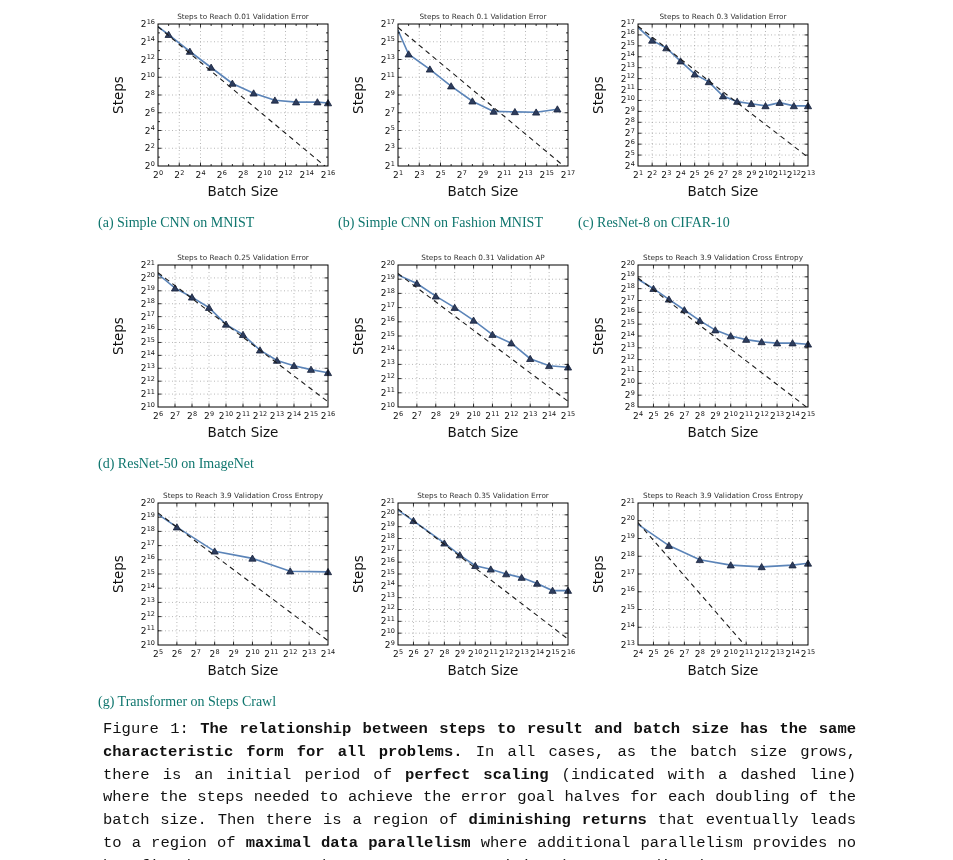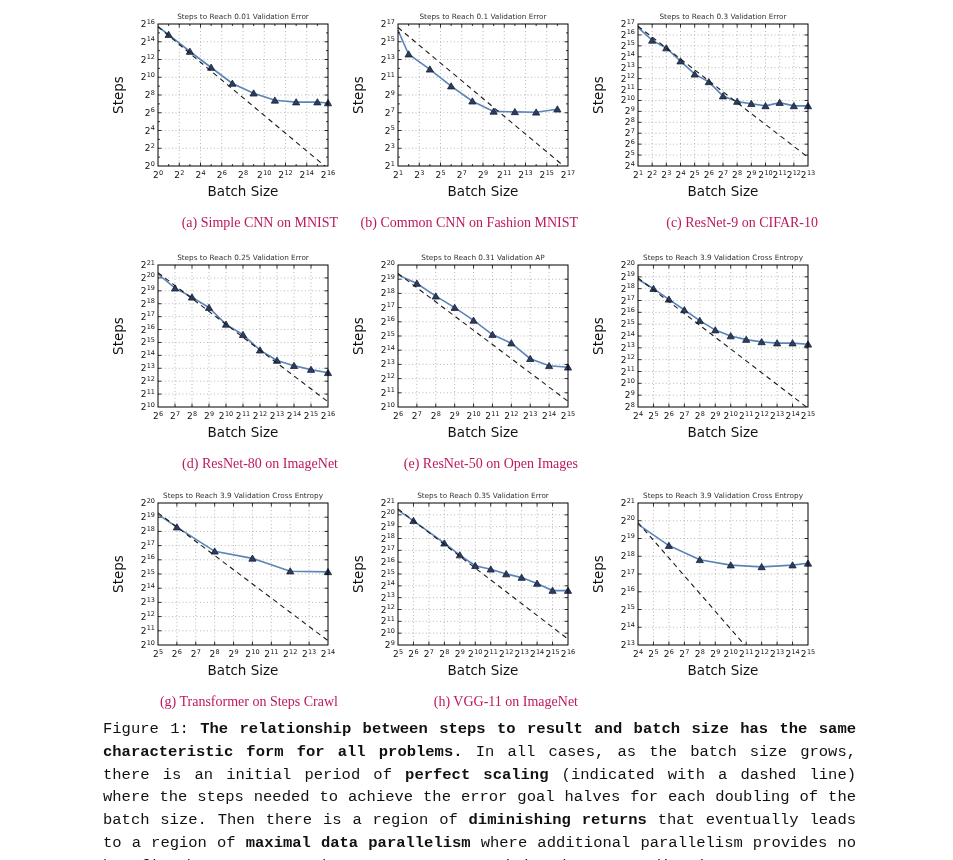--- a/index.html
+++ b/index.html
@@ -10,21 +10,21 @@
   .grid{
     position:absolute;left:98px;top:6px;
     display:grid;
     grid-template-columns:240px 240px 240px;
     grid-template-rows:241px 238px 230px;
   }
   figure.cell{margin:0;padding:0;width:240px;}
   svg.chart{display:block;}
   figcaption.subcap{
     font-family:"Liberation Serif","DejaVu Serif",serif;
-    font-size:14px;color:#be185d;text-align:right;margin-top:11px;
+    font-size:14px;color:#0f766e;text-align:left;margin-top:11px;
     white-space:nowrap;
   }
   .caption{
     position:absolute;left:103px;top:718px;width:753px;
     font-family:Liberation Mono, monospace;
     font-size:15.5px;line-height:1.47;color:#111;
     text-align:justify;margin:0;
   }
   .caption .b{font-weight:bold;}
 </style>
@@ -276,21 +276,21 @@
           <text x="57" y="92" text-anchor="end" font-size="9" fill="#111111" font-family="&quot;DejaVu Sans&quot;,sans-serif"><tspan>2</tspan><tspan dy="-3.5" font-size="6.5" dx="0.3">9</tspan></text>
           <text x="57" y="74.25" text-anchor="end" font-size="9" fill="#111111" font-family="&quot;DejaVu Sans&quot;,sans-serif"><tspan>2</tspan><tspan dy="-3.5" font-size="6.5" dx="0.3">11</tspan></text>
           <text x="57" y="56.5" text-anchor="end" font-size="9" fill="#111111" font-family="&quot;DejaVu Sans&quot;,sans-serif"><tspan>2</tspan><tspan dy="-3.5" font-size="6.5" dx="0.3">13</tspan></text>
           <text x="57" y="38.75" text-anchor="end" font-size="9" fill="#111111" font-family="&quot;DejaVu Sans&quot;,sans-serif"><tspan>2</tspan><tspan dy="-3.5" font-size="6.5" dx="0.3">15</tspan></text>
           <text x="57" y="21" text-anchor="end" font-size="9" fill="#111111" font-family="&quot;DejaVu Sans&quot;,sans-serif"><tspan>2</tspan><tspan dy="-3.5" font-size="6.5" dx="0.3">17</tspan></text>
         </g>
         <text x="145" y="13" text-anchor="middle" font-size="7.3" fill="#333333" font-family="&quot;DejaVu Sans&quot;,sans-serif">Steps to Reach 0.1 Validation Error</text>
         <text x="145" y="190" text-anchor="middle" font-size="13.5" fill="#111" font-family="&quot;DejaVu Sans&quot;,sans-serif">Batch Size</text>
         <text transform="translate(25,89) rotate(-90)" text-anchor="middle" font-size="13.5" fill="#111" font-family="&quot;DejaVu Sans&quot;,sans-serif">Steps</text>
       </svg>
-    <figcaption class="subcap">(b) Common CNN on Fashion MNIST</figcaption>
+    <figcaption class="subcap">(b) Simple CNN on Fashion MNIST</figcaption>
   </figure>
   <figure class="cell">
     <svg class="chart" viewBox="0 0 240 198" width="240" height="198">
         <defs>
           <clipPath id="clip2">
             <rect x="60" y="18" width="170" height="142"></rect>
           </clipPath>
         </defs>
         <g stroke="#999999" stroke-width="0.7" stroke-dasharray="1,2.5">
           <line x1="74.16666666666667" y1="18" x2="74.16666666666667" y2="160"></line>
@@ -410,21 +410,21 @@
           <text x="57" y="64.6923076923077" text-anchor="end" font-size="9" fill="#111111" font-family="&quot;DejaVu Sans&quot;,sans-serif"><tspan>2</tspan><tspan dy="-3.5" font-size="6.5" dx="0.3">13</tspan></text>
           <text x="57" y="53.76923076923076" text-anchor="end" font-size="9" fill="#111111" font-family="&quot;DejaVu Sans&quot;,sans-serif"><tspan>2</tspan><tspan dy="-3.5" font-size="6.5" dx="0.3">14</tspan></text>
           <text x="57" y="42.846153846153854" text-anchor="end" font-size="9" fill="#111111" font-family="&quot;DejaVu Sans&quot;,sans-serif"><tspan>2</tspan><tspan dy="-3.5" font-size="6.5" dx="0.3">15</tspan></text>
           <text x="57" y="31.923076923076906" text-anchor="end" font-size="9" fill="#111111" font-family="&quot;DejaVu Sans&quot;,sans-serif"><tspan>2</tspan><tspan dy="-3.5" font-size="6.5" dx="0.3">16</tspan></text>
           <text x="57" y="21" text-anchor="end" font-size="9" fill="#111111" font-family="&quot;DejaVu Sans&quot;,sans-serif"><tspan>2</tspan><tspan dy="-3.5" font-size="6.5" dx="0.3">17</tspan></text>
         </g>
         <text x="145" y="13" text-anchor="middle" font-size="7.3" fill="#333333" font-family="&quot;DejaVu Sans&quot;,sans-serif">Steps to Reach 0.3 Validation Error</text>
         <text x="145" y="190" text-anchor="middle" font-size="13.5" fill="#111" font-family="&quot;DejaVu Sans&quot;,sans-serif">Batch Size</text>
         <text transform="translate(25,89) rotate(-90)" text-anchor="middle" font-size="13.5" fill="#111" font-family="&quot;DejaVu Sans&quot;,sans-serif">Steps</text>
       </svg>
-    <figcaption class="subcap">(c) ResNet-9 on CIFAR-10</figcaption>
+    <figcaption class="subcap">(c) ResNet-8 on CIFAR-10</figcaption>
   </figure>
   <figure class="cell">
     <svg class="chart" viewBox="0 0 240 198" width="240" height="198">
         <defs>
           <clipPath id="clip3">
             <rect x="60" y="18" width="170" height="142"></rect>
           </clipPath>
         </defs>
         <g stroke="#999999" stroke-width="0.7" stroke-dasharray="1,2.5">
           <line x1="77" y1="18" x2="77" y2="160"></line>
@@ -526,21 +526,21 @@
           <text x="57" y="72.63636363636364" text-anchor="end" font-size="9" fill="#111111" font-family="&quot;DejaVu Sans&quot;,sans-serif"><tspan>2</tspan><tspan dy="-3.5" font-size="6.5" dx="0.3">17</tspan></text>
           <text x="57" y="59.72727272727272" text-anchor="end" font-size="9" fill="#111111" font-family="&quot;DejaVu Sans&quot;,sans-serif"><tspan>2</tspan><tspan dy="-3.5" font-size="6.5" dx="0.3">18</tspan></text>
           <text x="57" y="46.81818181818181" text-anchor="end" font-size="9" fill="#111111" font-family="&quot;DejaVu Sans&quot;,sans-serif"><tspan>2</tspan><tspan dy="-3.5" font-size="6.5" dx="0.3">19</tspan></text>
           <text x="57" y="33.90909090909091" text-anchor="end" font-size="9" fill="#111111" font-family="&quot;DejaVu Sans&quot;,sans-serif"><tspan>2</tspan><tspan dy="-3.5" font-size="6.5" dx="0.3">20</tspan></text>
           <text x="57" y="21" text-anchor="end" font-size="9" fill="#111111" font-family="&quot;DejaVu Sans&quot;,sans-serif"><tspan>2</tspan><tspan dy="-3.5" font-size="6.5" dx="0.3">21</tspan></text>
         </g>
         <text x="145" y="13" text-anchor="middle" font-size="7.3" fill="#333333" font-family="&quot;DejaVu Sans&quot;,sans-serif">Steps to Reach 0.25 Validation Error</text>
         <text x="145" y="190" text-anchor="middle" font-size="13.5" fill="#111" font-family="&quot;DejaVu Sans&quot;,sans-serif">Batch Size</text>
         <text transform="translate(25,89) rotate(-90)" text-anchor="middle" font-size="13.5" fill="#111" font-family="&quot;DejaVu Sans&quot;,sans-serif">Steps</text>
       </svg>
-    <figcaption class="subcap">(d) ResNet-80 on ImageNet</figcaption>
+    <figcaption class="subcap">(d) ResNet-50 on ImageNet</figcaption>
   </figure>
   <figure class="cell">
     <svg class="chart" viewBox="0 0 240 198" width="240" height="198">
         <defs>
           <clipPath id="clip4">
             <rect x="60" y="18" width="170" height="142"></rect>
           </clipPath>
         </defs>
         <g stroke="#999999" stroke-width="0.7" stroke-dasharray="1,2.5">
           <line x1="78.88888888888889" y1="18" x2="78.88888888888889" y2="160"></line>
@@ -633,21 +633,20 @@
           <text x="57" y="77.8" text-anchor="end" font-size="9" fill="#111111" font-family="&quot;DejaVu Sans&quot;,sans-serif"><tspan>2</tspan><tspan dy="-3.5" font-size="6.5" dx="0.3">16</tspan></text>
           <text x="57" y="63.60000000000001" text-anchor="end" font-size="9" fill="#111111" font-family="&quot;DejaVu Sans&quot;,sans-serif"><tspan>2</tspan><tspan dy="-3.5" font-size="6.5" dx="0.3">17</tspan></text>
           <text x="57" y="49.39999999999999" text-anchor="end" font-size="9" fill="#111111" font-family="&quot;DejaVu Sans&quot;,sans-serif"><tspan>2</tspan><tspan dy="-3.5" font-size="6.5" dx="0.3">18</tspan></text>
           <text x="57" y="35.2" text-anchor="end" font-size="9" fill="#111111" font-family="&quot;DejaVu Sans&quot;,sans-serif"><tspan>2</tspan><tspan dy="-3.5" font-size="6.5" dx="0.3">19</tspan></text>
           <text x="57" y="21" text-anchor="end" font-size="9" fill="#111111" font-family="&quot;DejaVu Sans&quot;,sans-serif"><tspan>2</tspan><tspan dy="-3.5" font-size="6.5" dx="0.3">20</tspan></text>
         </g>
         <text x="145" y="13" text-anchor="middle" font-size="7.3" fill="#333333" font-family="&quot;DejaVu Sans&quot;,sans-serif">Steps to Reach 0.31 Validation AP</text>
         <text x="145" y="190" text-anchor="middle" font-size="13.5" fill="#111" font-family="&quot;DejaVu Sans&quot;,sans-serif">Batch Size</text>
         <text transform="translate(25,89) rotate(-90)" text-anchor="middle" font-size="13.5" fill="#111" font-family="&quot;DejaVu Sans&quot;,sans-serif">Steps</text>
       </svg>
-    <figcaption class="subcap">(e) ResNet-50 on Open Images</figcaption>
   </figure>
   <figure class="cell">
     <svg class="chart" viewBox="0 0 240 198" width="240" height="198">
         <defs>
           <clipPath id="clip5">
             <rect x="60" y="18" width="170" height="142"></rect>
           </clipPath>
         </defs>
         <g stroke="#999999" stroke-width="0.7" stroke-dasharray="1,2.5">
           <line x1="75.45454545454545" y1="18" x2="75.45454545454545" y2="160"></line>
@@ -984,21 +983,20 @@
           <text x="57" y="68.33333333333334" text-anchor="end" font-size="9" fill="#111111" font-family="&quot;DejaVu Sans&quot;,sans-serif"><tspan>2</tspan><tspan dy="-3.5" font-size="6.5" dx="0.3">17</tspan></text>
           <text x="57" y="56.5" text-anchor="end" font-size="9" fill="#111111" font-family="&quot;DejaVu Sans&quot;,sans-serif"><tspan>2</tspan><tspan dy="-3.5" font-size="6.5" dx="0.3">18</tspan></text>
           <text x="57" y="44.66666666666666" text-anchor="end" font-size="9" fill="#111111" font-family="&quot;DejaVu Sans&quot;,sans-serif"><tspan>2</tspan><tspan dy="-3.5" font-size="6.5" dx="0.3">19</tspan></text>
           <text x="57" y="32.83333333333334" text-anchor="end" font-size="9" fill="#111111" font-family="&quot;DejaVu Sans&quot;,sans-serif"><tspan>2</tspan><tspan dy="-3.5" font-size="6.5" dx="0.3">20</tspan></text>
           <text x="57" y="21" text-anchor="end" font-size="9" fill="#111111" font-family="&quot;DejaVu Sans&quot;,sans-serif"><tspan>2</tspan><tspan dy="-3.5" font-size="6.5" dx="0.3">21</tspan></text>
         </g>
         <text x="145" y="13" text-anchor="middle" font-size="7.3" fill="#333333" font-family="&quot;DejaVu Sans&quot;,sans-serif">Steps to Reach 0.35 Validation Error</text>
         <text x="145" y="190" text-anchor="middle" font-size="13.5" fill="#111" font-family="&quot;DejaVu Sans&quot;,sans-serif">Batch Size</text>
         <text transform="translate(25,89) rotate(-90)" text-anchor="middle" font-size="13.5" fill="#111" font-family="&quot;DejaVu Sans&quot;,sans-serif">Steps</text>
       </svg>
-    <figcaption class="subcap">(h) VGG-11 on ImageNet</figcaption>
   </figure>
   <figure class="cell">
     <svg class="chart" viewBox="0 0 240 198" width="240" height="198">
         <defs>
           <clipPath id="clip8">
             <rect x="60" y="18" width="170" height="142"></rect>
           </clipPath>
         </defs>
         <g stroke="#999999" stroke-width="0.7" stroke-dasharray="1,2.5">
           <line x1="75.45454545454545" y1="18" x2="75.45454545454545" y2="160"></line>

